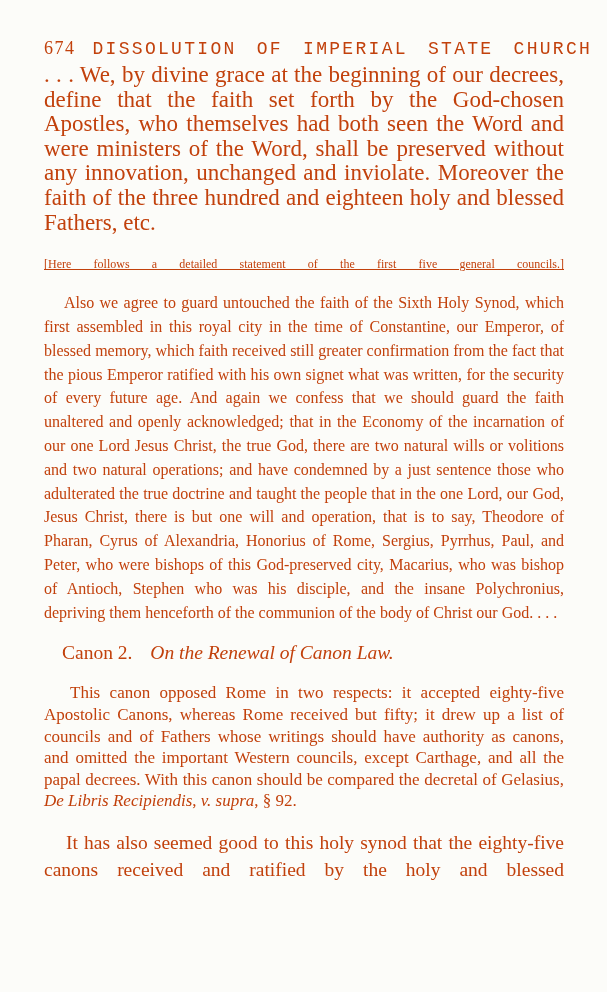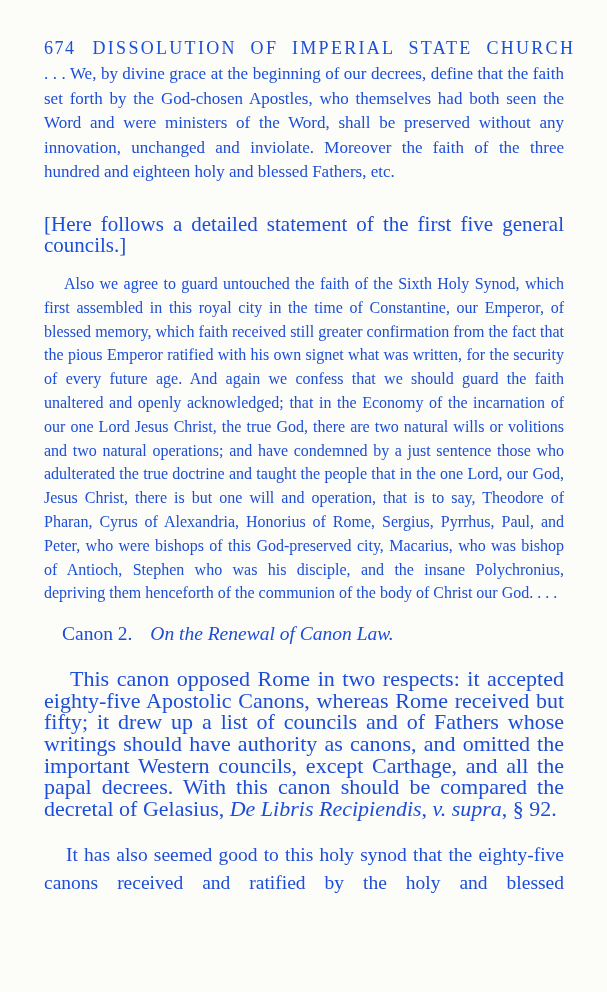--- a/index.html
+++ b/index.html
@@ -5,21 +5,21 @@
   html, body {
     margin: 0;
     padding: 0;
     background: #ffffff;
   }
   .page {
     position: relative;
     width: 607px;
     height: 992px;
     background: #fcfcf9;
-    color: #1d4ed8;
+    color: #c2410c;
     font-family: "Liberation Serif", "DejaVu Serif", serif;
     overflow: hidden;
   }
   .content {
     position: absolute;
     left: 44px;
     top: 38px;
     width: 520px;
   }
 
@@ -33,20 +33,21 @@
   }
   .folio {
     letter-spacing: 1.5px;
     margin-right: 17px;
     flex: 0 0 auto;
   }
   .running-title {
     flex: 1 1 auto;
     letter-spacing: 2.3px;
     word-spacing: 7px;
+    font-family: Liberation Mono, monospace;
   }
 
   
   .canon-heading {
     margin-top: 30px;
     font-size: 19.5px;
     line-height: 24px;
     text-indent: 18px;
   }
   .canon-heading.fill {
@@ -58,47 +59,48 @@
     text-align: center;
   }
   .canon-title {
     font-style: italic;
   }
 
   
   .body-para {
     margin: 0;
     margin-top: 4px;
-    font-size: 17px;
+    font-size: 23px;
     line-height: 24.6px;
     text-align: justify;
   }
 
   .editorial-note {
-    margin-top: 29px;
-    font-size: 21px;
+    margin-top: 19px;
+    font-size: 12px;
     line-height: 21px;
     text-align: justify;
     text-align-last: justify;
+    text-decoration: underline;
   }
 
   .continuation {
     margin-top: 16px;
     font-size: 16px;
     line-height: 23.8px;
     text-align: justify;
     text-indent: 20px;
   }
 
   .canon2-heading {
     margin-top: 17px;
   }
 
   .commentary {
-    font-size: 22px;
+    font-size: 17px;
     line-height: 21.6px;
     text-align: justify;
     text-indent: 26px;
   }
   .italic { font-style: italic; }
 
   .closing-para {
     margin-top: 9px;
     font-size: 19.5px;
     line-height: 27.5px;

